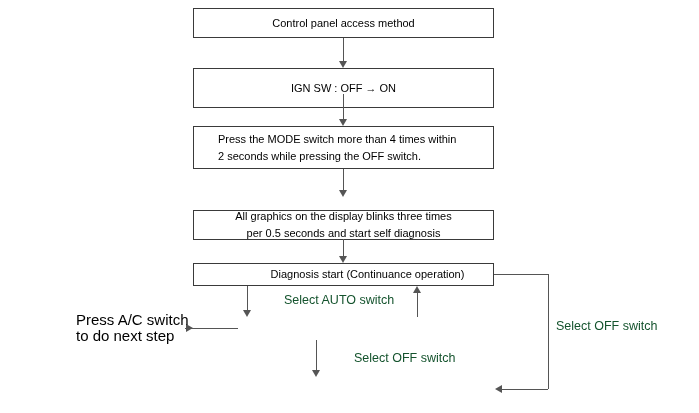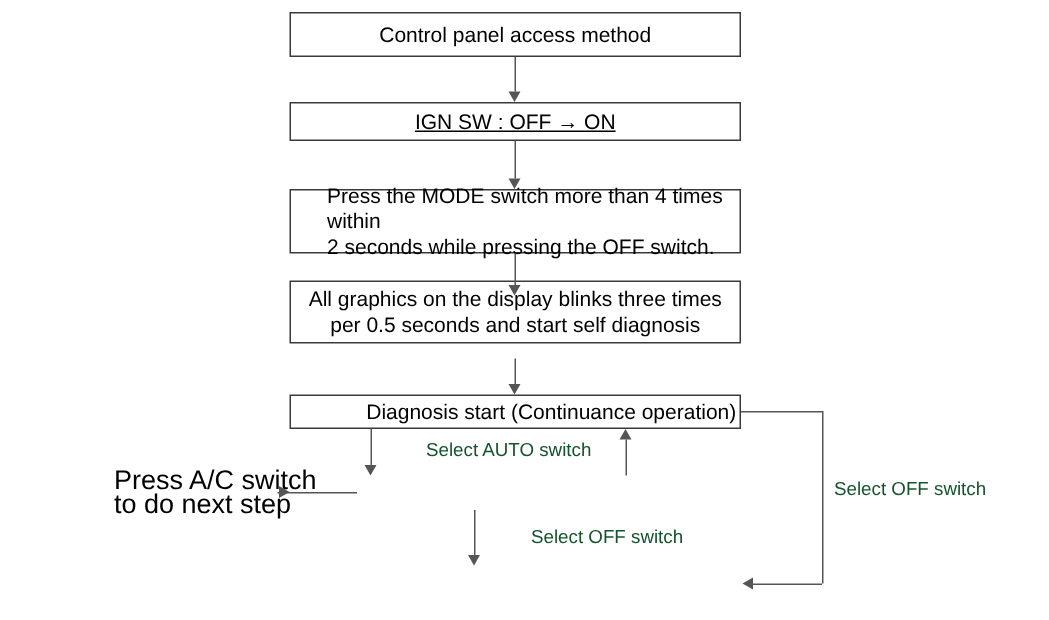--- a/index.html
+++ b/index.html
@@ -20,21 +20,21 @@
     overflow: hidden;
   }
   .box {
     position: absolute;
     box-sizing: border-box;
     border: 1px solid #ararbg;
     border: 1px solid #3a3a3a;
     background: #ffffff;
     display: flex;
     align-items: center;
-    font-size: 14px;
+    font-size: 11px;
     line-height: 17px;
     color: #000000;
   }
   .box.center {
     justify-content: center;
     text-align: center;
   }
   .box.left {
     justify-content: flex-start;
     text-align: left;
@@ -92,48 +92,48 @@
   }
   .edge-label {
     position: absolute;
     font-size: 12.5px;
     line-height: 16px;
     color: #14532d;
     white-space: nowrap;
   }
   .side-note {
     position: absolute;
-    font-size: 18px;
+    font-size: 15px;
     line-height: 16px;
     color: #000000;
     white-space: nowrap;
     text-align: left;
   }
 </style>
 </head>
 <body>
 
 <div id="canvas">
 
   <div class="box center" style="left:193px; top:8px; width:301px; height:30px;">
     <span class="txt">Control panel access method</span>
   </div>
 
-  <div class="box center" style="left:193px; top:68px; width:301px; height:26px;text-decoration:underline;">
+  <div class="box center" style="left:193px; top:68px; width:301px; height:40px;">
     <span class="txt">IGN SW : OFF → ON</span>
   </div>
 
   <div class="box left" style="left:193px; top:126px; width:301px; height:43px;padding-left:24px;">
     <span class="txt">
       <span>Press the MODE switch more than 4 times within</span><br>
       <span>2 seconds while pressing the OFF switch.</span>
     </span>
   </div>
 
-  <div class="box center" style="left:193px; top:187px; width:301px; height:42px;">
+  <div class="box center" style="left:193px; top:210px; width:301px; height:30px;">
     <span class="txt">
       <span>All graphics on the display blinks three times</span><br>
       <span>per 0.5 seconds and start self diagnosis</span>
     </span>
   </div>
 
   <div class="box center" style="left:193px; top:263px; width:301px; height:23px;padding-left:48px;">
     <span class="txt">Diagnosis start (Continuance operation)</span>
   </div>
 

